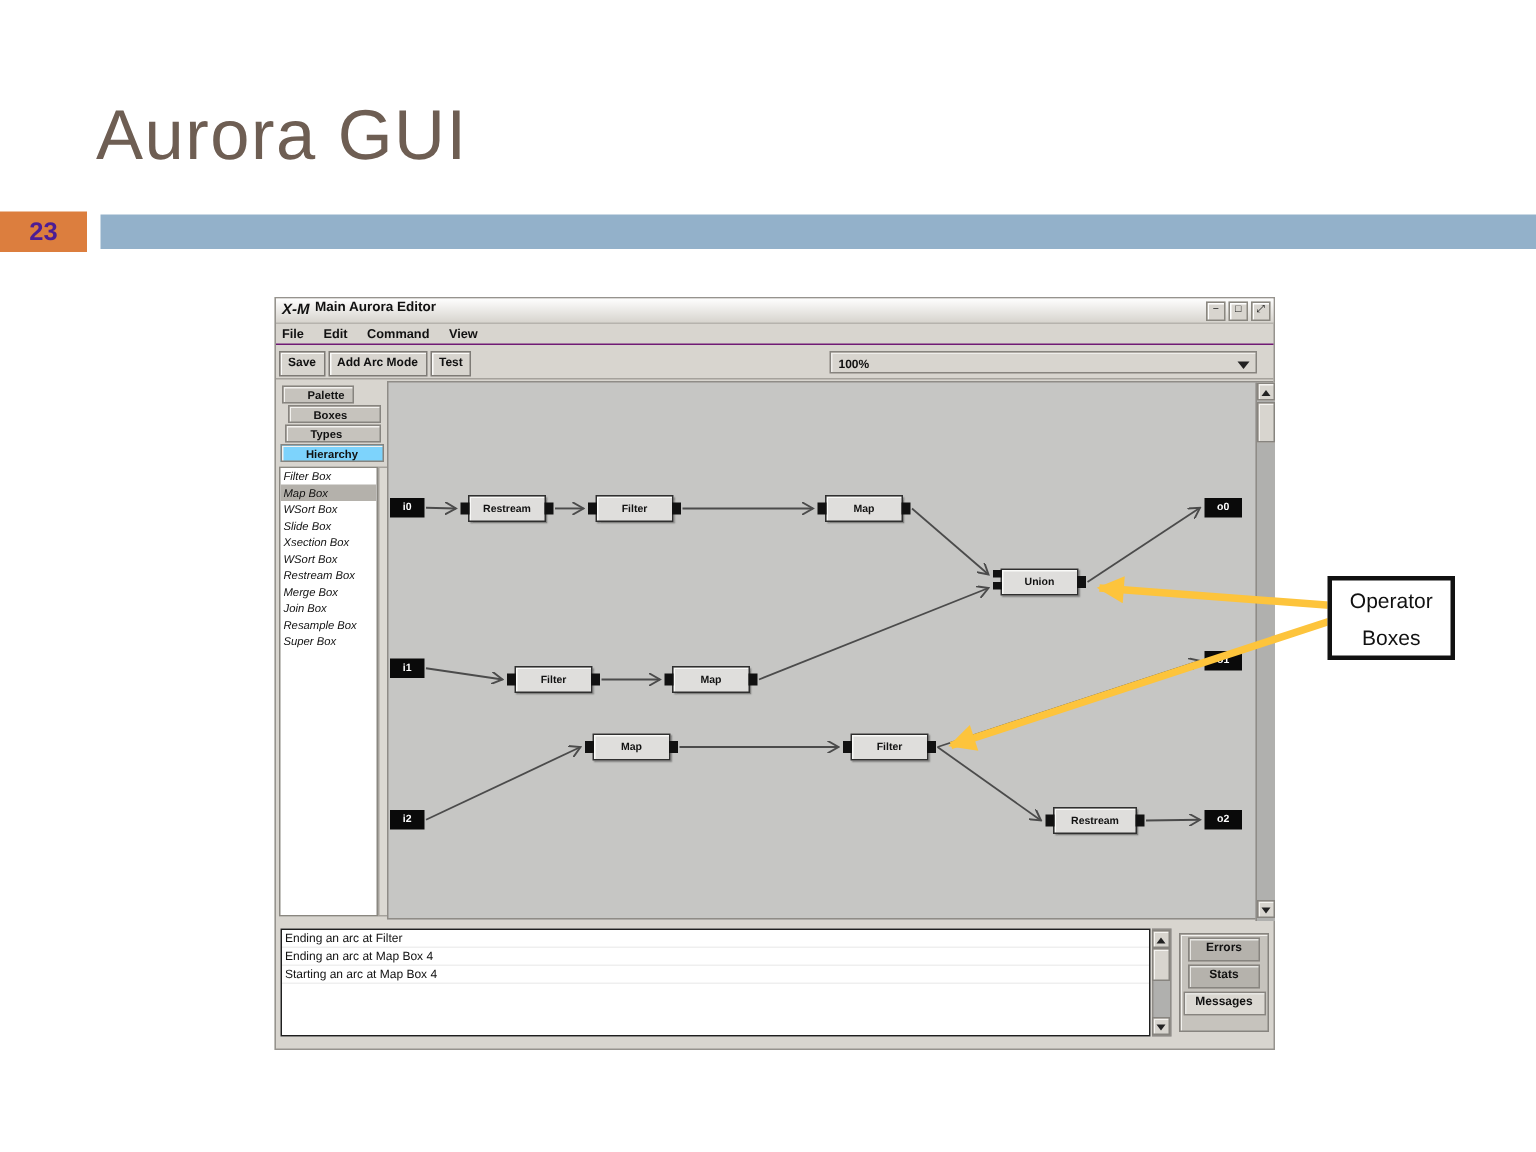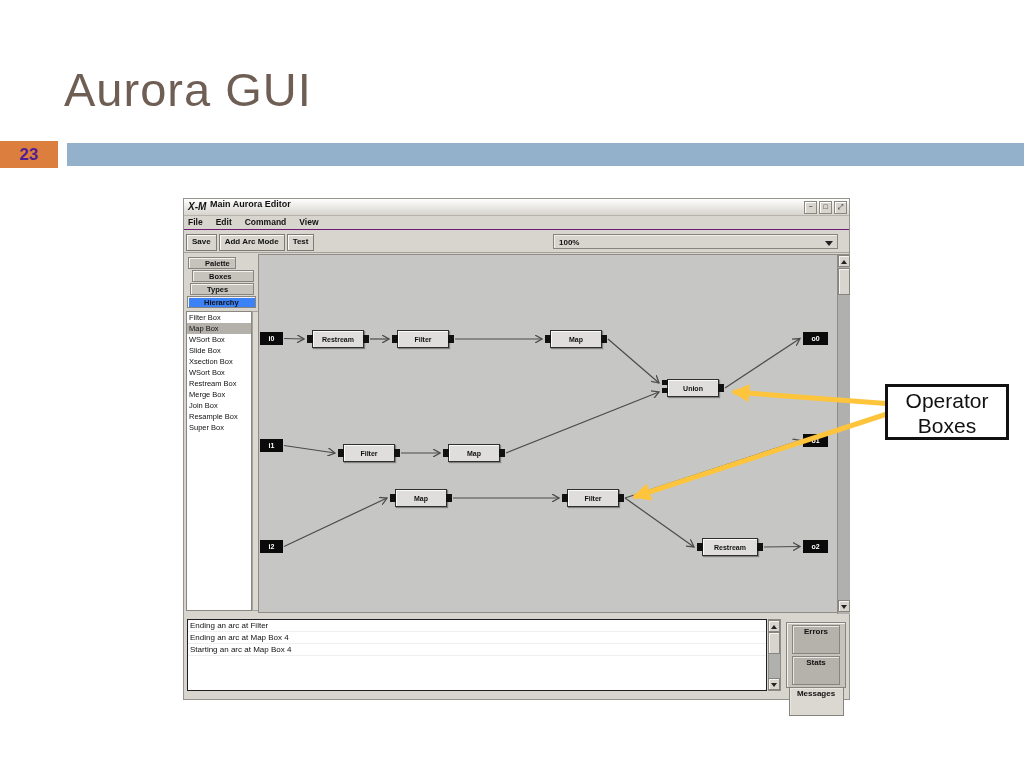--- a/index.html
+++ b/index.html
@@ -34,23 +34,23 @@
   .dd-arrow{position:absolute;right:4px;top:6px;width:0;height:0;border-left:4px solid transparent;
             border-right:4px solid transparent;border-top:5px solid #222;}
 
   .main{position:absolute;left:0;top:55px;right:0;height:359px;}
   .pal-tabs{position:absolute;left:2px;top:3px;width:70px;}
   .pal-tab{height:12px;line-height:12px;margin-bottom:1px;text-align:left;font-size:7.5px;font-weight:bold;
            background:#c6c3bd;border:1px solid #87847f;box-shadow:inset 1px 1px 0 #f3f2ef;box-sizing:border-box;padding-left:16px;}
   .pal-tab-0{width:48px;margin-left:2px;}
   .pal-tab-1{width:62px;margin-left:6px;}
   .pal-tab-2{width:64px;margin-left:4px;}
-  .pal-tab-3{width:69px;margin-left:1px;background:#3b82f6;}
+  .pal-tab-3{width:69px;margin-left:1px;background:#7dd3fc;}
   .pal-list{position:absolute;left:2px;top:57px;width:66px;height:300px;background:#fff;border:1px solid #8a8780;box-sizing:border-box;overflow:hidden;}
-  .pal-item{height:11px;line-height:11px;font-size:7.5px;padding-left:2px;white-space:nowrap;}
+  .pal-item{height:11px;line-height:11px;font-size:7.5px;padding-left:2px;white-space:nowrap;font-style:italic;}
   .pal-item.sel{background:#b4b1ab;}
   .pal-scroll{position:absolute;left:68px;top:57px;width:7px;height:300px;background:#dcd9d3;border:1px solid #a5a29c;box-sizing:border-box;}
 
   .canvas{position:absolute;left:74px;top:0;width:591px;height:359px;background:#c6c6c4;
           border:1px solid #8f8c87;box-sizing:border-box;}
   #edges-svg{position:absolute;left:0;top:0;z-index:1;}
   .node{position:absolute;z-index:2;text-align:center;font-weight:bold;}
   .node.op{background:#dfdedc;border:1px solid #2f2f2f;box-shadow:inset 1px 1px 0 #fafaf8,1px 1px 1px rgba(0,0,0,.35);
            font-size:7px;box-sizing:border-box;}
   .node.io{background:#0a0a0a;color:#fff;font-size:7px;box-sizing:border-box;}
@@ -65,28 +65,28 @@
   .tri-down{position:absolute;left:2px;top:4px;width:0;height:0;border-left:3px solid transparent;border-right:3px solid transparent;border-top:4px solid #222;}
   .thumb{position:absolute;left:0;width:12px;background:#d8d5cf;border:1px solid #87847f;box-shadow:inset 1px 1px 0 #f5f4f1;box-sizing:border-box;}
 
   .bottom{position:absolute;left:0;top:414px;right:0;height:86px;}
   .msg-box{position:absolute;left:3px;top:6px;width:580px;height:72px;background:#fff;border:1px solid #1f1f1f;
            box-sizing:border-box;overflow:hidden;}
   .msg-line{height:11px;line-height:11px;font-size:8px;padding-left:2px;border-bottom:1px solid #efefef;white-space:nowrap;}
   .msg-scroll{position:absolute;left:584px;top:6px;width:13px;height:72px;background:#b0b0ae;border:1px solid #8f8c87;box-sizing:border-box;}
   .msg-panel{position:absolute;left:602px;top:9px;width:60px;height:66px;background:#c6c3bd;
              border:1px solid #87847f;box-shadow:inset 1px 1px 0 #f3f2ef;box-sizing:border-box;}
-  .msg-tab{width:48px;height:29px;line-height:12px;margin:2px auto 1px;text-align:center;font-size:8px;font-weight:bold;
+  .msg-tab{width:48px;height:16px;line-height:12px;margin:2px auto 1px;text-align:center;font-size:8px;font-weight:bold;
            background:#b5b2ac;border:1px solid #87847f;box-shadow:inset 1px 1px 0 #e8e7e4;box-sizing:border-box;}
   .msg-tab.sel{width:55px;background:#dbd8d2;}
 
   
   #overlay-svg{position:absolute;left:0;top:0;z-index:5;pointer-events:none;}
-  .callout{position:absolute;left:885px;top:384px;width:124px;height:56px;background:#fff;border:3px solid #111;
-           box-sizing:border-box;z-index:6;text-align:center;font-size:21px;line-height:25px;color:#111;padding-top:1px;}
+  .callout{position:absolute;left:885px;top:384px;width:85px;height:56px;background:#fff;border:3px solid #111;
+           box-sizing:border-box;z-index:6;text-align:center;font-size:14px;line-height:25px;color:#111;padding-top:1px;}
 </style>
 </head>
 <body>
 
 <div class="slide">
 
   <div class="title" style="color: rgb(110, 94, 83); text-align: right;">Aurora GUI</div>
   <div class="badge" style="background: rgb(220, 126, 62);">23</div>
   <div class="bluebar" style="background: rgb(147, 177, 202);"></div>
 

